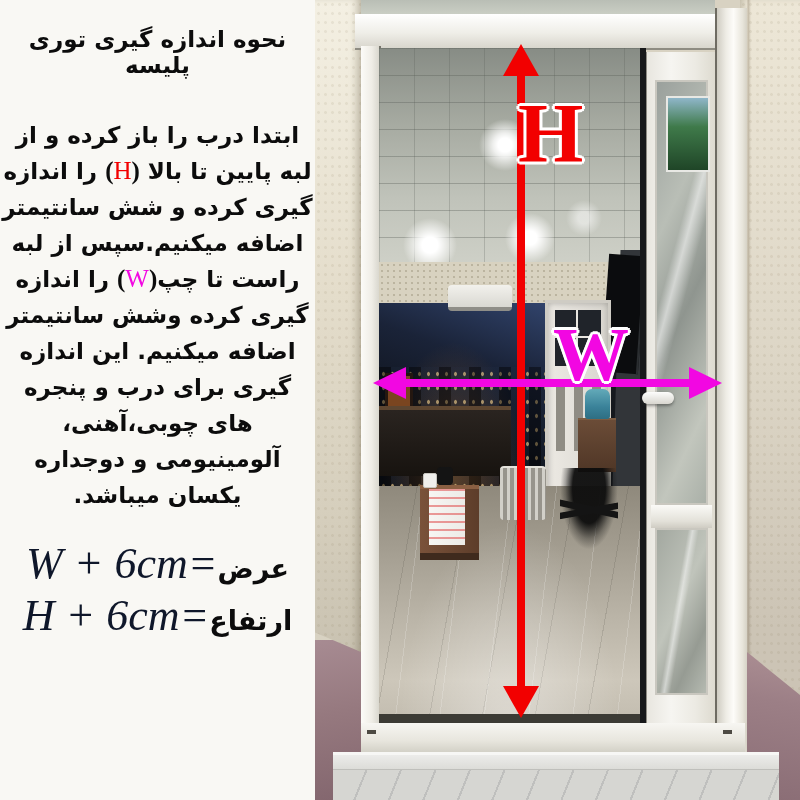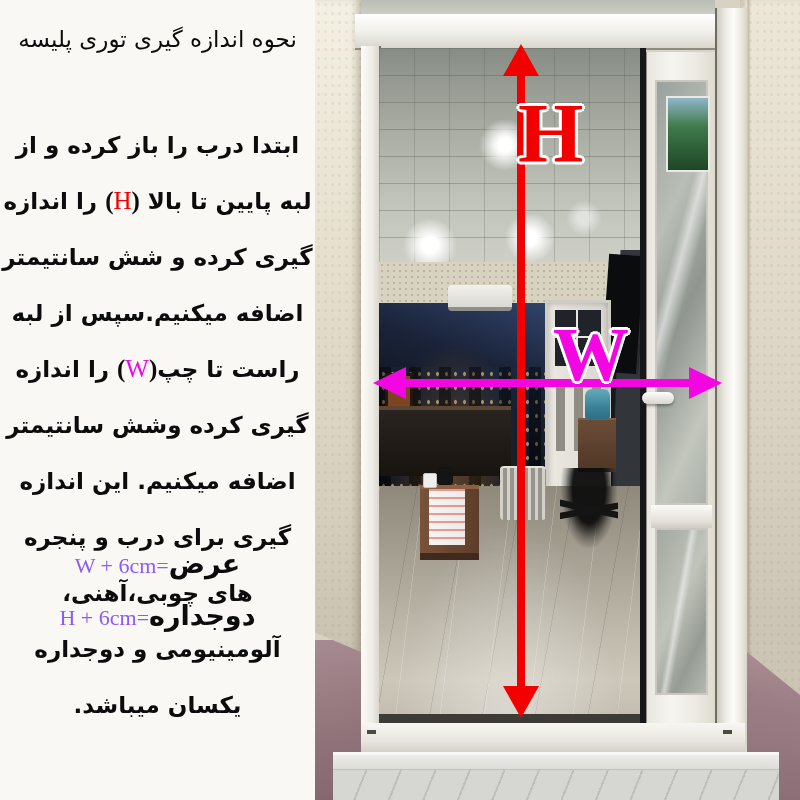--- a/index.html
+++ b/index.html
@@ -1,30 +1,30 @@
 <!DOCTYPE html>
 <html lang="fa" style="--h-red: #f20000; --w-magenta: #f207e2;"><head>
 <meta charset="utf-8">
 <style>
   html,body{margin:0;padding:0;}
   body{width:800px;height:800px;position:relative;overflow:hidden;background:#fff;
        font-family:"DejaVu Sans",sans-serif;}
   
   .text-panel{position:absolute;left:0;top:0;width:315px;height:800px;background:#f9f8f4;}
   .guide-title{position:absolute;top:26px;left:0;width:100%;text-align:center;
-      font-size:23px;font-weight:normal;color:#0c0c0c;direction:rtl;}
+      font-size:23px;font-weight:bold;color:#0c0c0c;direction:rtl;}
   .guide-para{position:absolute;top:94px;left:0;width:100%;padding:0 0;box-sizing:border-box;
-      text-align:center;font-size:23px;font-weight:bold;line-height:56px;color:#0c0c0c;direction:rtl;}
+      text-align:center;font-size:23px;font-weight:bold;line-height:36px;color:#0c0c0c;direction:rtl;}
   .latin-ref{font-family:"Liberation Serif","DejaVu Serif",serif;font-weight:bold;font-size:25px;}
   .h-red{color:var(--h-red,#f20000);font-weight:normal;}
   .w-mag{color:var(--w-magenta,#e426d8);font-weight:normal;}
   .formulas{position:absolute;top:538px;left:0;width:100%;text-align:center;direction:rtl;}
   .formula-row{height:52px;line-height:52px;white-space:nowrap;}
   .formula-label{font-size:27px;font-weight:bold;color:#0c0c0c;}
-  .formula-eq,.formula-exp{font-family:"Liberation Serif","DejaVu Serif",serif;font-size:22px;color:#8b5cf6;}
+  .formula-eq,.formula-exp{font-family:"Liberation Serif","DejaVu Serif",serif;font-size:44px;color:#0f172a;font-style:italic;}
   .formula-exp{display:inline-block;direction:ltr;}
   .purchase-note{position:absolute;top:662px;left:0;width:100%;padding:0 8px;box-sizing:border-box;
       text-align:center;font-size:21px;font-weight:bold;line-height:30px;color:#0c0c0c;direction:rtl;}
   
   .photo{position:absolute;left:315px;top:0;width:485px;height:800px;background:#d8d2c2;overflow:hidden;}
   .photo *{position:absolute;}
   .tile-left{left:0;top:640px;width:46px;height:160px;
       background:linear-gradient(170deg,#a78b92 0%,#96797f 45%,#83666e 100%);}
   .tile-right{left:425px;top:635px;width:60px;height:165px;
       background:linear-gradient(190deg,#b29599 0%,#9c7f86 40%,#8a6d75 100%);}
@@ -158,21 +158,21 @@
 </head>
 <body>
 
 <div class="text-panel">
   <div class="guide-title">نحوه اندازه گیری توری پلیسه</div>
 
   <p class="guide-para"><span>ابتدا درب را باز کرده و از لبه پایین تا بالا </span><span class="latin-ref" dir="ltr"><span>(</span><span class="h-red">H</span><span>)</span></span><span> را اندازه گیری کرده و شش سانتیمتر اضافه میکنیم.سپس از لبه راست تا چپ</span><span class="latin-ref" dir="ltr"><span>(</span><span class="w-mag">W</span><span>)</span></span><span> را اندازه گیری کرده وشش سانتیمتر اضافه میکنیم. این اندازه گیری برای درب و پنجره های چوبی،آهنی، آلومینیومی و دوجداره یکسان میباشد.</span></p>
 
   <div class="formulas">
     <div class="formula-row"><span class="formula-label">عرض</span><span class="formula-eq">=</span><span class="formula-exp">W + 6cm</span></div>
-    <div class="formula-row"><span class="formula-label">دوجداره</span><span class="formula-eq">=</span><span class="formula-exp">H + 6cm</span></div>
+    <div class="formula-row"><span class="formula-label">ارتفاع</span><span class="formula-eq">=</span><span class="formula-exp">H + 6cm</span></div>
   </div>
 
 </div>
 
 <div class="photo">
   <div class="tile-left"></div>
   <div class="tile-right"></div>
   <div class="wall-left"></div>
   <div class="wall-right"></div>
   <div class="transom-glass"></div>

